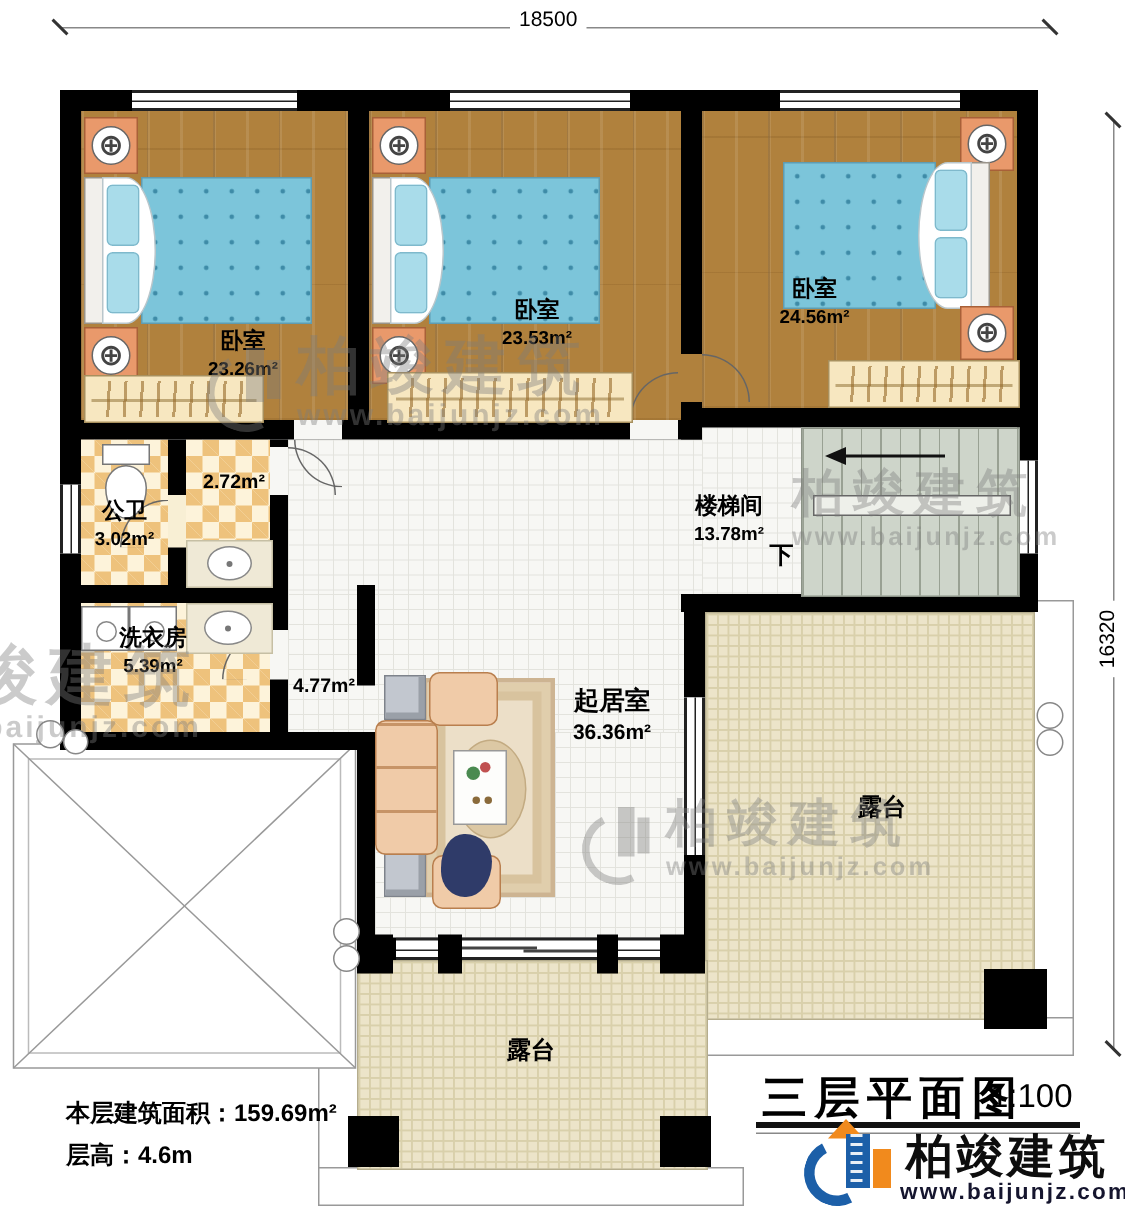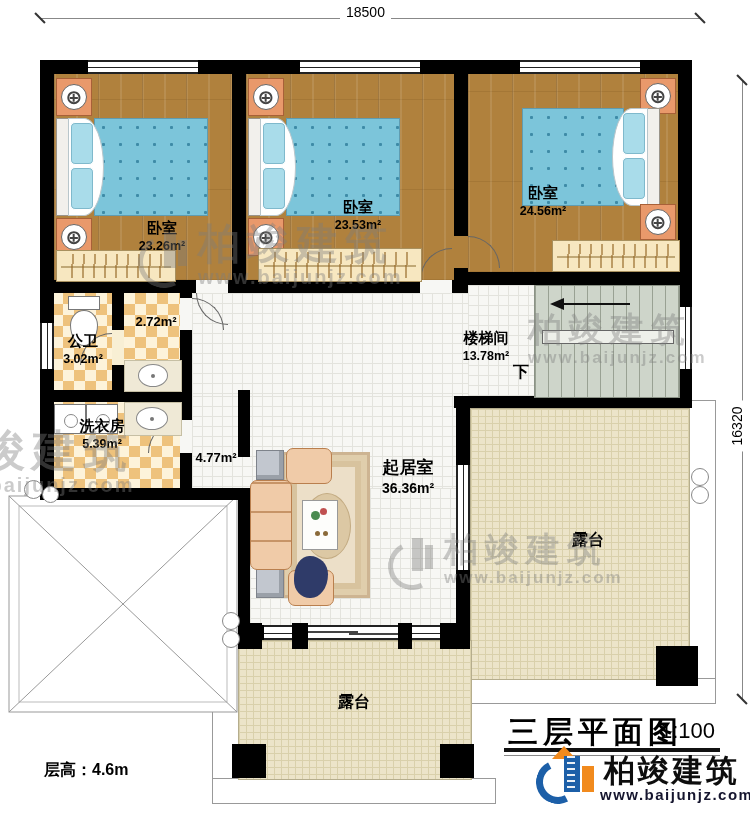--- a/index.html
+++ b/index.html
@@ -330,20 +330,23 @@
       <span class="t2" style="font-size:17px">www.baijunjz.com</span>
     </span>
   </div>
   <div class="wm" style="left:-70px;top:428px">
     <span>
       <span class="t1" style="font-size:44px">柏竣建筑</span>
       <span class="t2" style="font-size:20px">www.baijunjz.com</span>
     </span>
   </div>
 
+  <div class="ftr" style="left:44px;top:732px">
+    <span>本层建筑面积：</span><span>159.69m²</span>
+  </div>
   <div class="ftr" style="left:44px;top:760px">
     <span>层高：</span><span>4.6m</span>
   </div>
 
   <div class="title-cn" style="left:508px;top:712px">三层平面图</div>
   <div class="title-scale" style="left:660px;top:718px">1:100</div>
   <div class="abs" style="left:504px;top:748px;width:216px;height:4px;background:#111"></div>
   <div class="abs" style="left:504px;top:755px;width:216px;height:1px;background:#888"></div>
   <div class="logo" style="left:536px;top:752px">
     <span class="arc2"></span>

